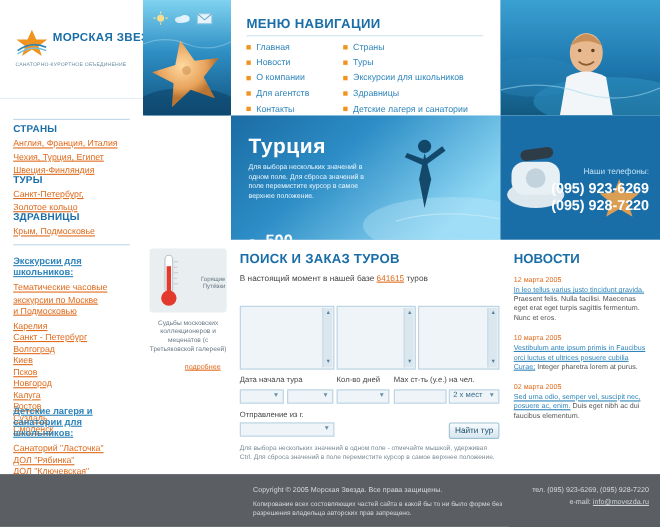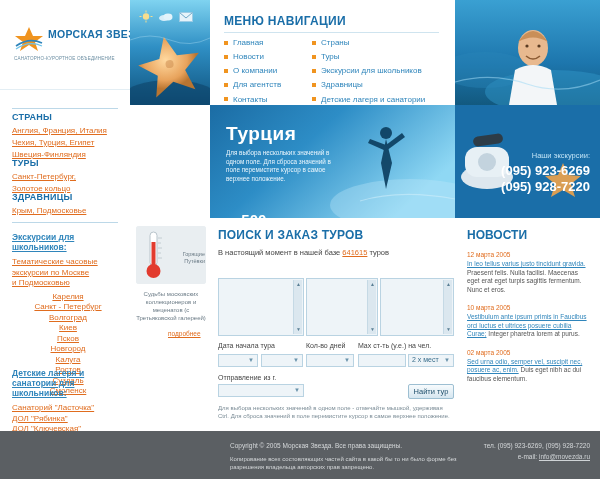--- a/index.html
+++ b/index.html
@@ -270,21 +270,21 @@
 
     <div class="divider-blue" style="top:222px;"></div>
 
     <div class="side-section" style="top:232px;">
       <h4>Экскурсии для школьников:</h4>
       <div class="side-list">
         <a>Тематические часовые</a>
         <a>экскурсии по Москве</a>
         <a>и Подмосковью</a>
       </div>
-      <div class="side-list" style="margin-top:3px;text-align:center;">
+      <div class="side-list" style="margin-top:3px;">
         <a>Карелия</a>
         <a>Санкт - Петербург</a>
         <a>Волгоград</a>
         <a>Киев</a>
         <a>Псков</a>
         <a>Новгород</a>
         <a>Калуга</a>
         <a>Ростов</a>
         <a>Суздаль</a>
         <a>Смоленск</a>
@@ -423,21 +423,21 @@
       <g opacity=".95">
         <ellipse cx="32" cy="72" rx="26" ry="12" fill="#e8eef2"></ellipse>
         <rect x="10" y="42" width="44" height="30" rx="12" fill="#f3f7fa"></rect>
         <rect x="18" y="30" width="30" height="10" rx="5" fill="#2f3a42" transform="rotate(-8 33 35)"></rect>
         <circle cx="32" cy="57" r="9" fill="#cdd9e1"></circle>
       </g>
       <g>
         <path d="M108,58 L113,70 L126,71 L116,79 L120,92 L108,85 L96,92 L100,79 L90,71 L103,70 Z" fill="#f0a34a" opacity=".9"></path>
       </g>
     </svg>
-    <div class="ph-label">Наши экскурсии:</div>
+    <div class="ph-label">Наши телефоны:</div>
     <div class="ph1">(095) 923-6269</div>
     <div class="ph2">(095) 928-7220</div>
   </div>
 
   <div class="mid">
 
     <div class="thermo-box">
       <div class="thermo-card">
         <svg width="70" height="58" viewBox="0 0 70 58">
           <rect width="70" height="58" fill="#e9eef1"></rect>

